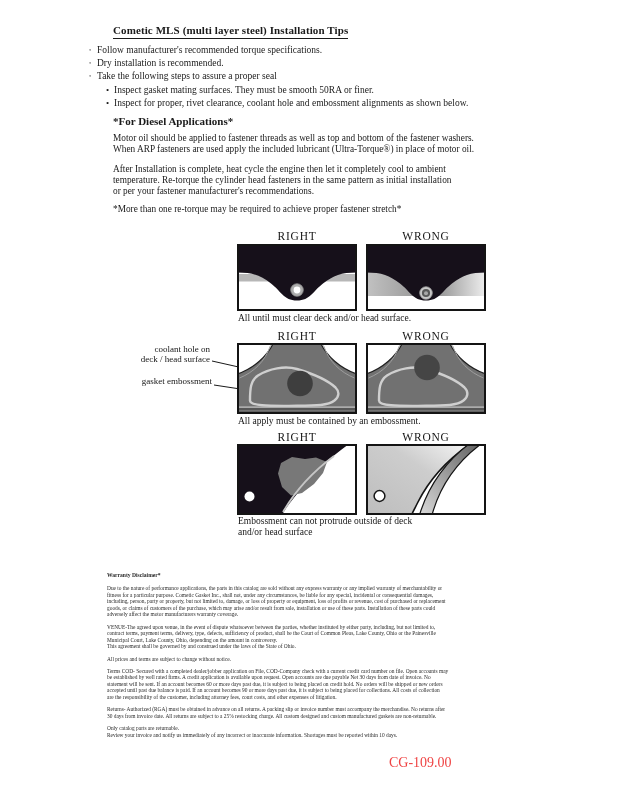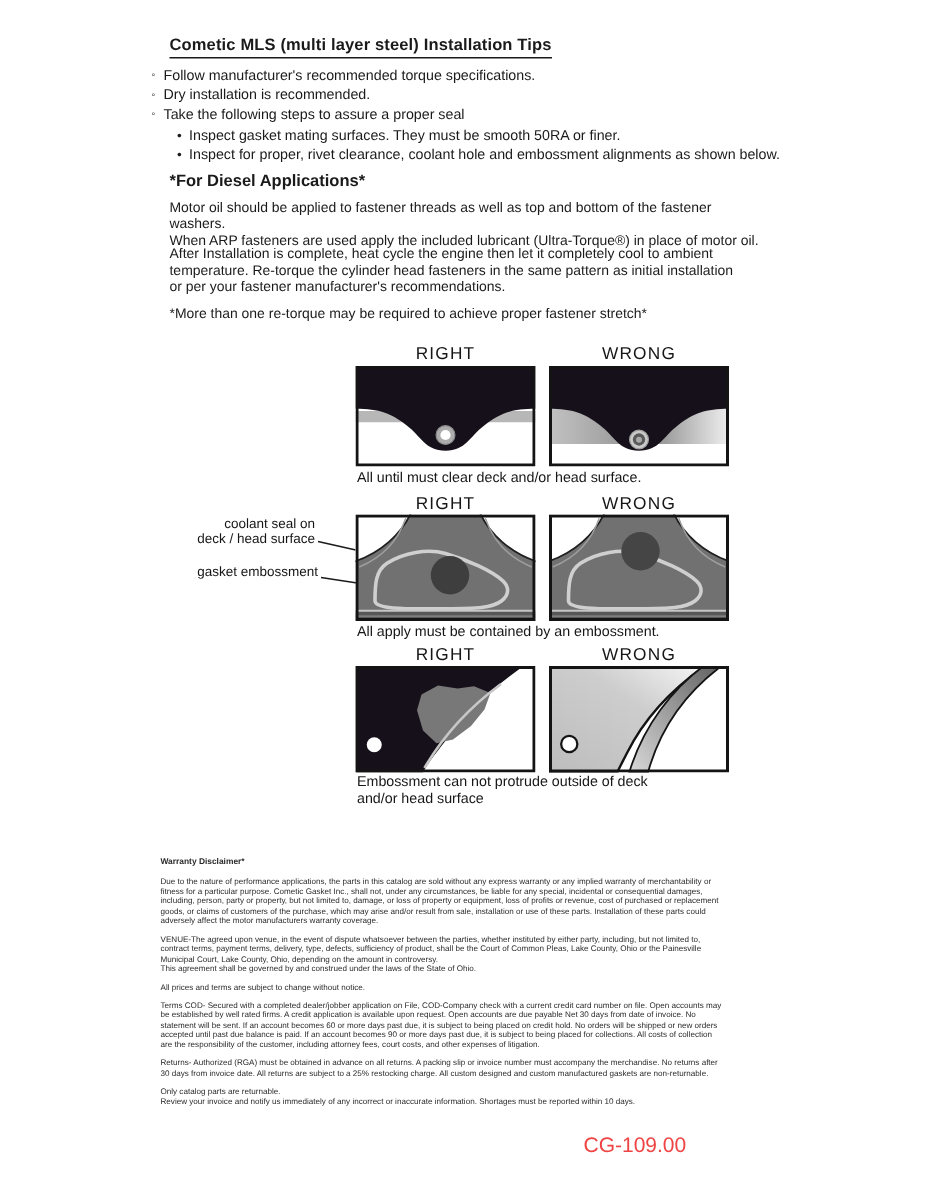--- a/index.html
+++ b/index.html
@@ -1,23 +1,23 @@
 <!DOCTYPE html>
 <html><head>
 <meta charset="utf-8">
 <style>
   html,body{margin:0;padding:0;background:#ffffff;}
   #page{position:relative;width:560px;height:800px;background:#ffffff;overflow:hidden;
-        font-family:Liberation Sans, sans-serif;color:#1a1a1a;}
+        font-family:Liberation Serif, serif;color:#1a1a1a;}
   .abs{position:absolute;}
 
   .title{left:113px;top:24px;font-size:11px;font-weight:bold;letter-spacing:.1px;
          border-bottom:1.5px solid #1a1a1a;padding-bottom:2px;}
 
-  .bullets{left:101px;top:44px;width:430px;}
+  .bullets{left:89px;top:44px;width:430px;}
   .b{display:flex;line-height:13.2px;font-size:9.5px;}
   .b .mk{width:8px;font-size:7px;line-height:13.2px;color:#1a1a1a;}
   .b.l2{margin-left:17px;}
   .b.l2 .mk{width:8px;font-size:9px;}
 
   .h2{left:113px;top:115px;font-size:11px;font-weight:bold;}
   .para{left:113px;width:400px;font-size:9.3px;line-height:10.8px;white-space:pre-line;}
   .p1{top:133px;}
   .p2{top:164px;}
   .note{top:204px;left:113px;font-size:9.3px;}
@@ -101,21 +101,21 @@
     <circle cx="60" cy="49" r="4.1" fill="#595959"></circle>
     <circle cx="60" cy="49.2" r="2" fill="#a8a8a8"></circle>
     <rect x="1" y="1" width="118" height="65" fill="none" stroke="#141414" stroke-width="2"></rect>
   </svg>
 
   <div class="abs caption" style="top:313px;">All until must clear deck and/or head surface.</div>
 
   <div class="abs dlabel" style="left:237px;top:330px;">RIGHT</div>
   <div class="abs dlabel" style="left:366px;top:330px;">WRONG</div>
 
-  <div class="abs ann" style="left:88px;top:345px;width:122px;">coolant seal on
+  <div class="abs ann" style="left:88px;top:345px;width:122px;">coolant hole on
 deck / head surface</div>
   <div class="abs ann" style="left:88px;top:377px;width:124px;">gasket embossment</div>
 
   <svg class="abs" style="left:200px;top:351px;" width="104" height="46" viewBox="0 0 104 46">
     <line x1="12" y1="10" x2="92" y2="28" stroke="#1a1a1a" stroke-width="1"></line>
     <line x1="14" y1="34" x2="60" y2="41" stroke="#1a1a1a" stroke-width="1"></line>
   </svg>
 
   <svg class="abs" style="left:237px;top:343px;" width="120" height="71" viewBox="0 0 120 71">
     <rect x="0" y="0" width="120" height="71" fill="#717171"></rect>

